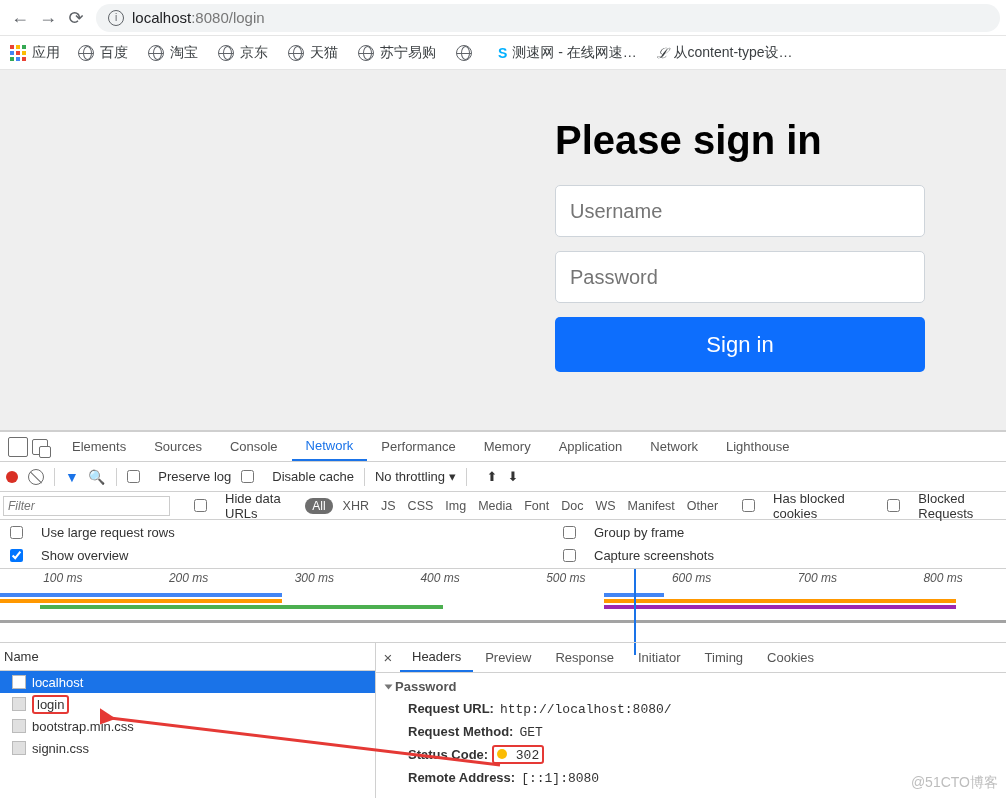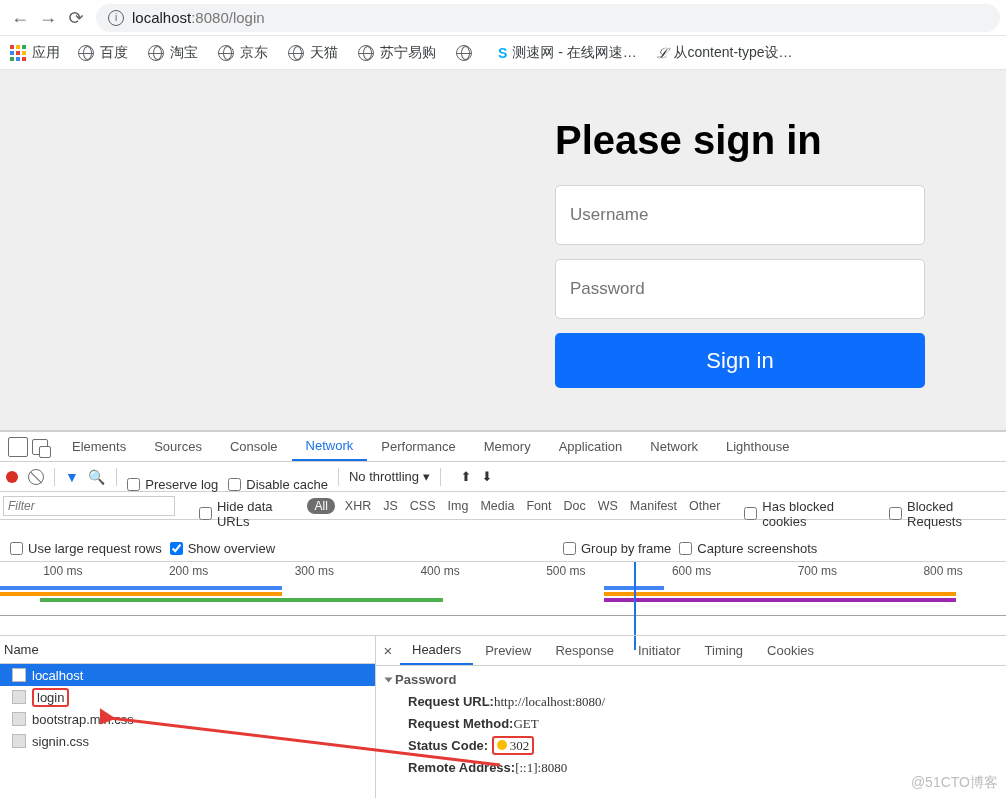--- a/index.html
+++ b/index.html
@@ -18,53 +18,53 @@
 .apps span { width:4px; height:4px; }
 .bk { display:flex; align-items:center; margin-right:20px; cursor:pointer; }
 .bk .globe { width:16px; height:16px; border:1.3px solid #5f6368; border-radius:50%; margin-right:6px; position:relative; }
 .bk .globe::before { content:""; position:absolute; left:0; right:0; top:50%; border-top:1px solid #5f6368; }
 .bk .globe::after { content:""; position:absolute; top:0; bottom:0; left:50%; width:7px; margin-left:-3.5px; border:1px solid #5f6368; border-radius:50%; }
 
 
 .page { background:#efefef; height:360px; position:relative; }
 .signin { position:absolute; left:555px; top:48px; width:370px; }
 .signin h1 { font-size:40px; font-weight:600; margin-bottom:22px; }
-.signin input { width:100%; height:60px; border:1px solid #ced4da; border-radius:5px; padding:16px 14px; font-size:17px; margin-bottom:14px; background:#fff; }
+.signin input { width:100%; height:52px; border:1px solid #ced4da; border-radius:5px; padding:16px 14px; font-size:20px; margin-bottom:14px; background:#fff; }
 .signin button { width:100%; height:55px; background:#0d6efd; color:#fff; border:none; border-radius:5px; font-size:22px; cursor:pointer; }
 
 
 .devtools { border-top:2px solid #cfcfcf; font-size:13px; color:#333; }
 .dt-tabs { display:flex; align-items:center; height:30px; border-bottom:1px solid #d0d0d0; padding-left:4px; }
 .dt-tabs .sq { width:20px; height:20px; border:1.5px solid #6e6e6e; border-radius:2px; margin:0 4px; cursor:pointer; }
 .dt-tabs .ov { width:16px; height:16px; border:1.5px solid #6e6e6e; border-radius:2px; position:relative; margin:0 10px 0 0; cursor:pointer; }
 .dt-tabs .ov::after { content:""; position:absolute; right:-4px; bottom:-4px; width:10px; height:10px; border:1.5px solid #6e6e6e; background:#fff; border-radius:2px; }
 .dt-tabs .tab { padding:0 14px; height:100%; display:flex; align-items:center; color:#555; cursor:pointer; }
 .dt-tabs .tab.active { color:#1a73e8; border-bottom:2px solid #1a73e8; }
 
 .dt-toolbar { display:flex; align-items:center; height:30px; border-bottom:1px solid #d0d0d0; padding-left:6px; gap:10px; }
 .rec { width:12px; height:12px; background:#d93025; border-radius:50%; cursor:pointer; }
 .ban { width:16px; height:16px; border:1.5px solid #6e6e6e; border-radius:50%; position:relative; cursor:pointer; }
 .ban::after { content:""; position:absolute; width:16px; border-top:1.5px solid #6e6e6e; transform:rotate(45deg); top:7px; left:-1px; }
 .vline { width:1px; height:18px; background:#d0d0d0; }
 .funnel { color:#1a73e8; font-size:14px; cursor:pointer; }
 .mag { font-size:14px; cursor:pointer; color:#555; }
-.chk { display:flex; align-items:center; gap:5px; cursor:pointer;margin-top:16px; }
+.chk { display:flex; align-items:center; gap:18px; cursor:pointer; }
 .chk input { width:13px; height:13px; }
 .throttle { display:flex; align-items:center; gap:4px; cursor:pointer; }
 .updown { display:flex; gap:10px; margin-left:10px; }
 
 .dt-filter { display:flex; align-items:center; height:28px; border-bottom:1px solid #d0d0d0; }
 .dt-filter .finp { width:180px; height:20px; border:1px solid #ccc; margin-left:3px; padding:0 4px; font-size:12px; font-style:italic; color:#888; }
 .pill { background:#6e6e6e; color:#fff; border-radius:8px; padding:1px 7px; margin:0 4px; font-size:12px; cursor:pointer; }
 .ftype { padding:0 6px; color:#555; font-size:12.5px; cursor:pointer; }
 
 .dt-opts { display:flex; border-bottom:1px solid #d0d0d0; padding:5px 10px; }
-.dt-opts .col { flex:1; display:flex; flex-direction:row; gap:8px; }
-
-.timeline { height:54px; border-bottom:1px solid #a3a3a3; position:relative; padding-top:2px; }
+.dt-opts .col { flex:1; display:flex; flex-direction:column; gap:8px; }
+
+.timeline { height:54px; border-bottom:3px solid #a3a3a3; position:relative; padding-top:2px;font-style:italic; }
 .timeline .ticks { display:flex; justify-content:space-around; font-size:12px; color:#555; }
 .timeline .bars { position:absolute; top:22px; left:0; right:0; height:30px; }
 .bar { position:absolute; height:4px; }
 .b1 { left:0; width:28%; background:#4285f4; top:2px; }
 .b2 { left:0; width:28%; background:#ff9800; top:8px; }
 .b3 { left:4%; width:40%; background:#4caf50; top:14px; }
 .b4 { left:60%; width:35%; background:#ff9800; top:8px; }
 .b5 { left:60%; width:35%; background:#9c27b0; top:14px; }
 .b6 { left:60%; width:6%; background:#4285f4; top:2px; }
 .vmark { position:absolute; left:63%; top:0; bottom:-35px; width:2px; background:#1a73e8; }
@@ -83,21 +83,21 @@
 .detail { flex:1; font-size:13px; }
 .detail .dtabs { display:flex; align-items:center; height:30px; border-bottom:1px solid #d0d0d0; }
 .detail .dtabs .x { width:24px; text-align:center; cursor:pointer; font-size:15px; color:#555; }
 .detail .dtabs .dt { padding:0 12px; height:100%; display:flex; align-items:center; color:#555; cursor:pointer; }
 .detail .dtabs .dt.active { color:#333; border-bottom:2px solid #1a73e8; }
 .general { padding:6px 10px; }
 .general .sec { color:#555; margin-bottom:4px; }
 .general .tri { display:inline-block; width:0; height:0; border-left:5px solid #777; border-top:4px solid transparent; border-bottom:4px solid transparent; transform:rotate(90deg); margin-right:4px; }
 .kv { padding-left:22px; line-height:22px; }
 .kv b { font-weight:700; }
-.kv .val { font-family:Liberation Serif, serif; }
+.kv .val { font-family:Liberation Mono, monospace; margin-left:6px; }
 .dot302 { display:inline-block; width:10px; height:10px; border-radius:50%; background:#fbbc04; margin-right:3px; }
 
 
 .arrow-svg { position:absolute; left:100px; top:690px; pointer-events:none; }
 .watermark { position:absolute; right:8px; bottom:6px; color:#bdbdbd; font-size:14px; }
 
 </style>
 </head>
 <body>
 

